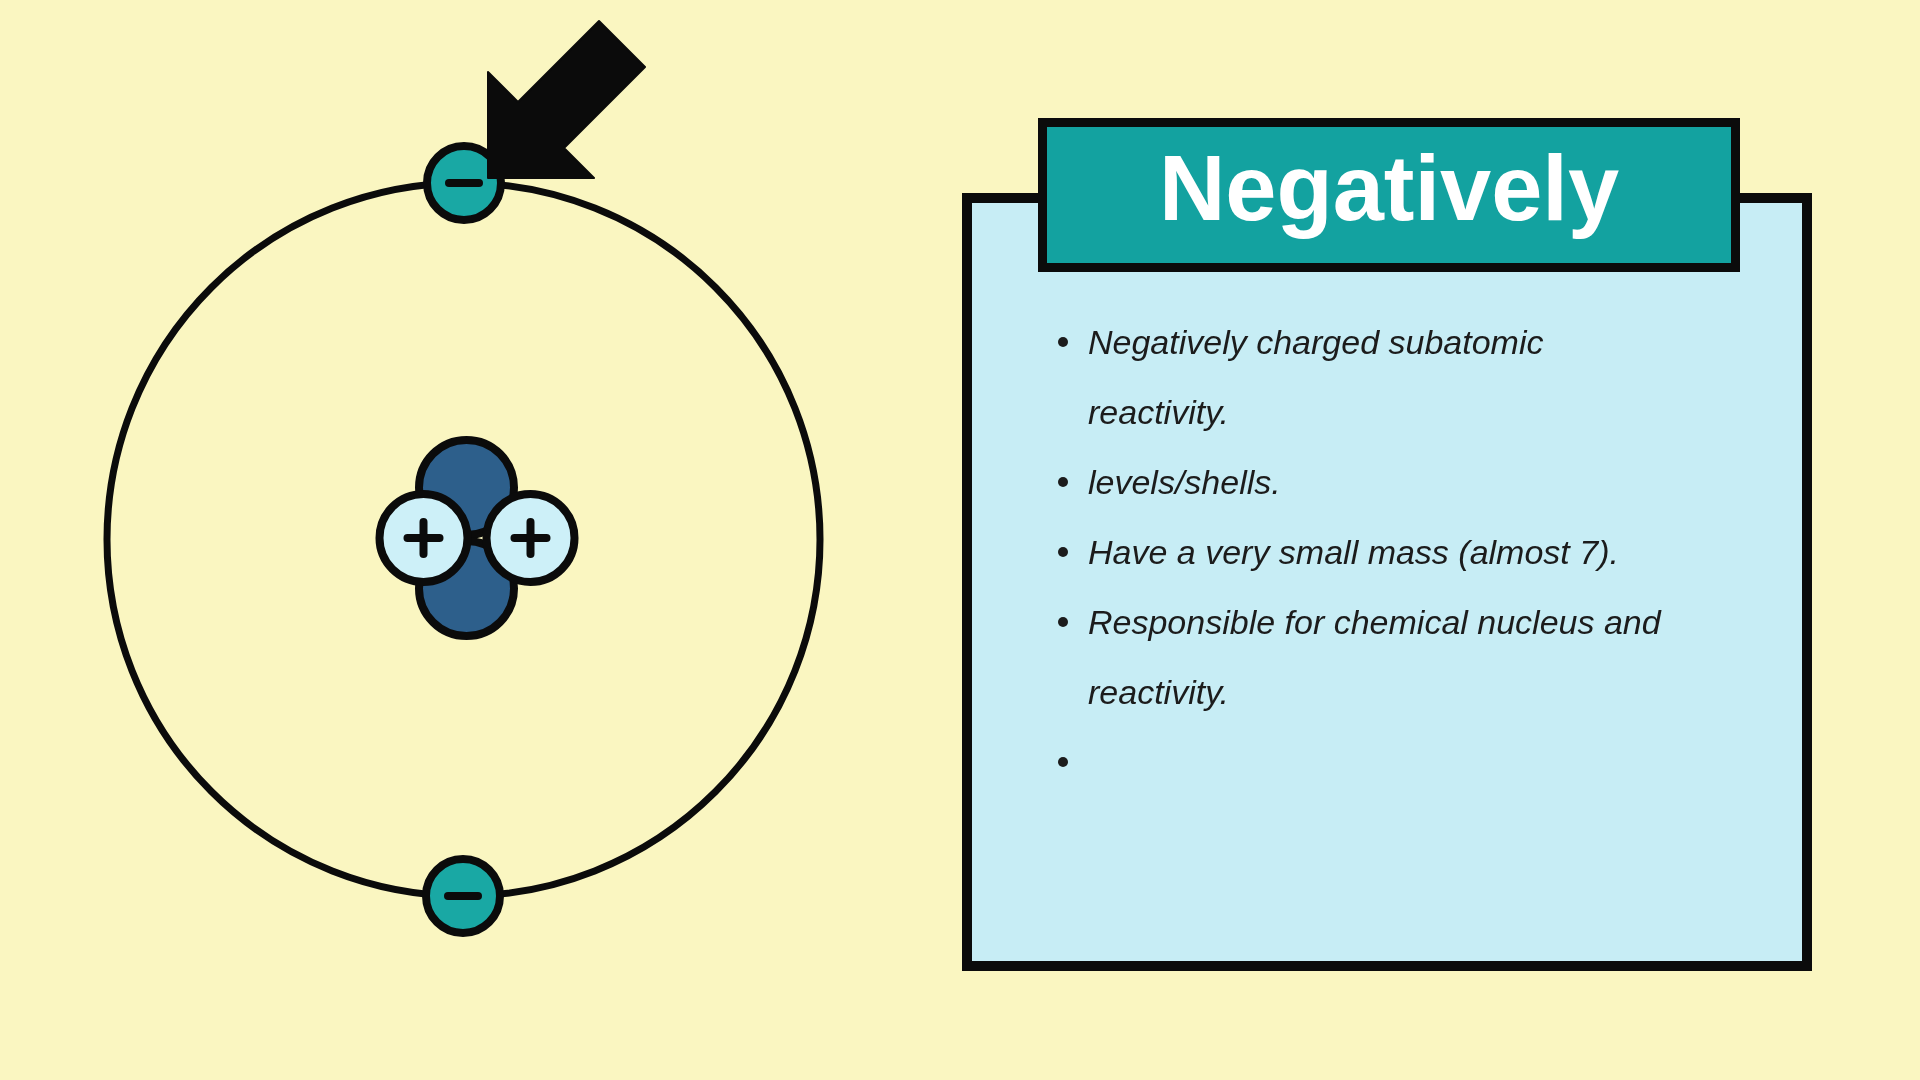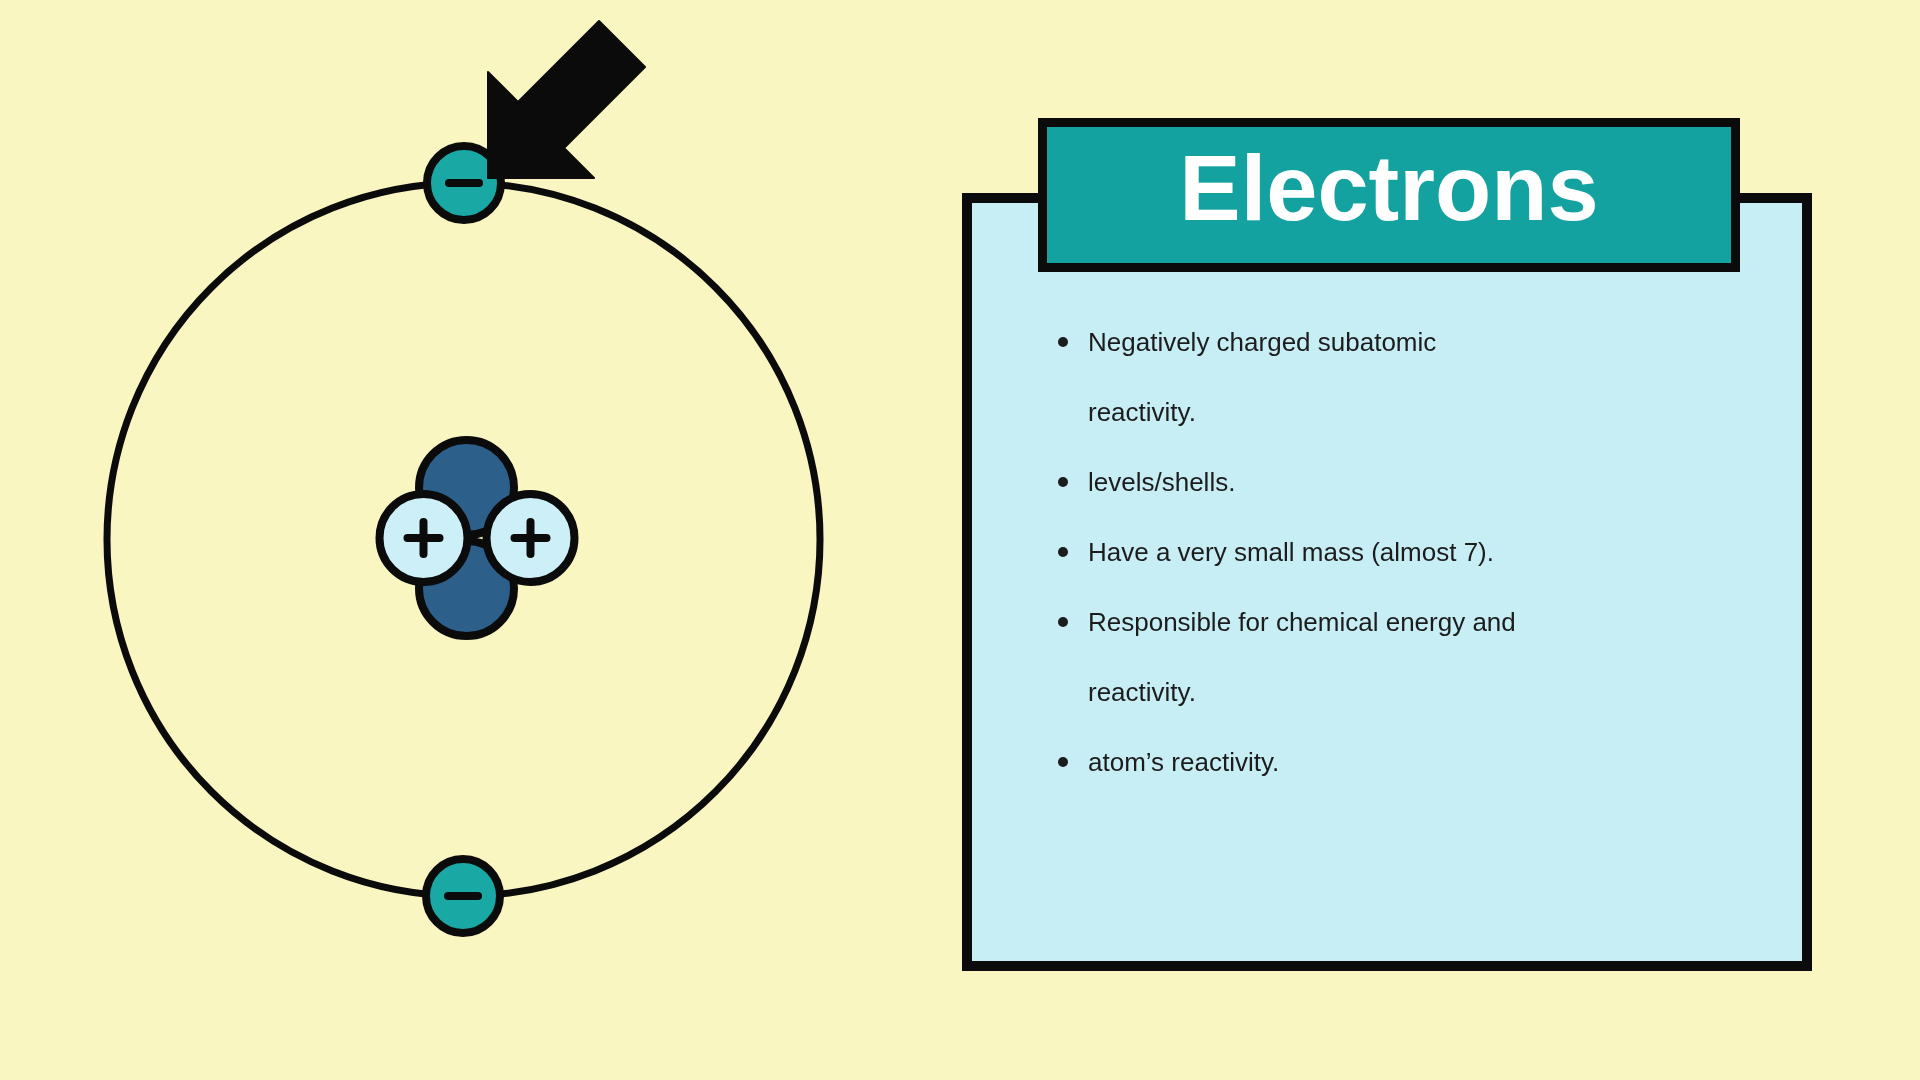--- a/index.html
+++ b/index.html
@@ -45,24 +45,25 @@
   }
   .bullet{display:flex;align-items:flex-start;}
   .dot{
     flex:0 0 auto;
     width:10px;height:10px;border-radius:50%;
     background:#1C1C1C;
     margin:30px 20px 0 5px;
   }
   .blines{flex:1 1 auto;}
   .blines div{
-    font-size:26px;
+    font-size:34px;
     line-height:70px;
     height:70px;
     white-space:nowrap;
+    font-style:italic;
   }
 </style>
 </head>
 <body>
 
 <div id="canvas" style="background: rgb(250, 246, 193);">
 
   <svg id="atom-svg" width="1920" height="1080" viewBox="0 0 1920 1080">
 
     <circle cx="463.5" cy="539.5" r="356.5" fill="none" stroke-width="7" style="stroke: rgb(11, 11, 11);"></circle>
@@ -118,32 +119,31 @@
       <div class="bullet">
         <span class="dot" style="background: rgb(28, 28, 28);"></span>
         <div class="blines">
           <div>Have a very small mass (almost 7).</div>
         </div>
       </div>
 
       <div class="bullet">
         <span class="dot" style="background: rgb(28, 28, 28);"></span>
         <div class="blines">
-          <div>Responsible for chemical energy and</div>
+          <div>Responsible for chemical nucleus and</div>
           <div>reactivity.</div>
         </div>
       </div>
 
       <div class="bullet">
         <span class="dot" style="background: rgb(28, 28, 28);"></span>
         <div class="blines">
-          <div>atom’s reactivity.</div>
         </div>
       </div>
 
     </div>
   </div>
 
   <div class="card-header" style="background: rgb(19, 162, 160); border-color: rgb(11, 11, 11);">
-    <span class="card-title" style="color: rgb(255, 255, 255);">Electrons</span>
+    <span class="card-title" style="color: rgb(255, 255, 255);">Negatively</span>
   </div>
 
 </div>
 
 </body></html>

